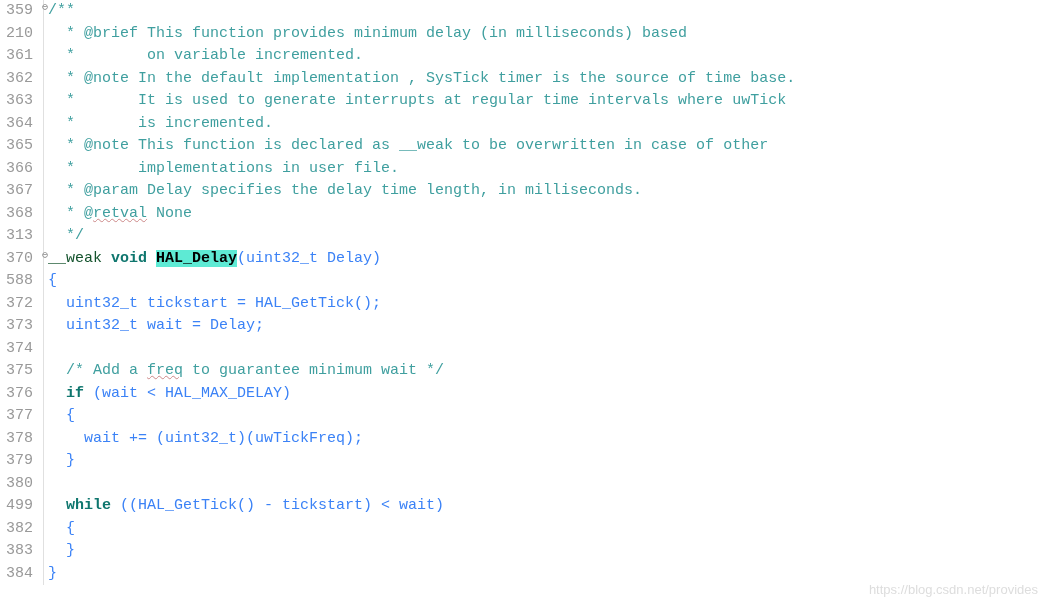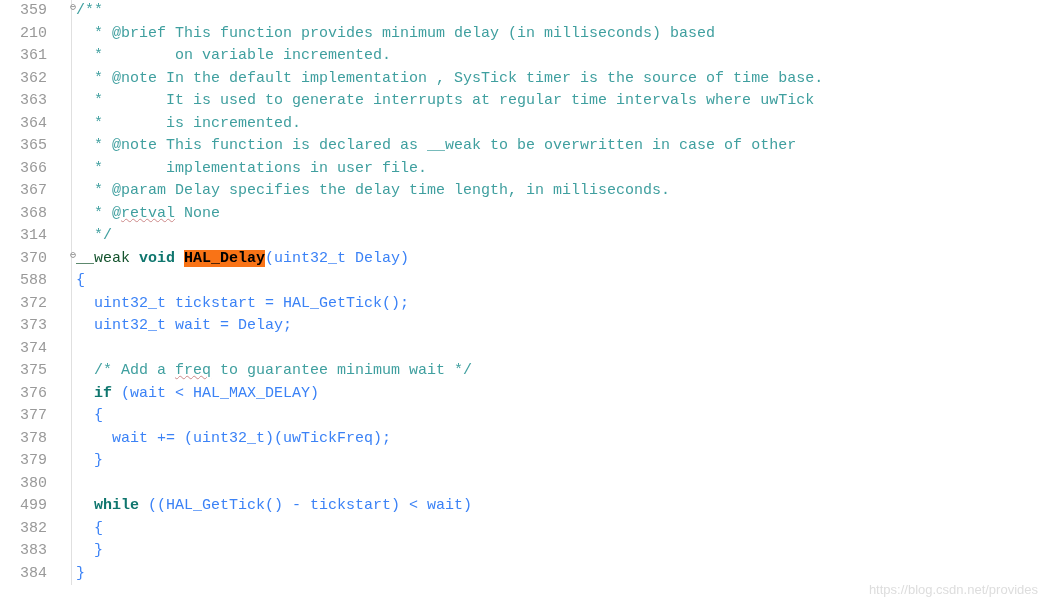--- a/index.html
+++ b/index.html
@@ -22,42 +22,42 @@
       background: #ffffff;
       color: #999999;
       text-align: right;
       padding-right: 4px;
       user-select: none;
       border-right: 1px solid #e0e0e0;
       min-width: 42px;
     }
     .line-number {
       display: block;
-      padding: 0 20px;
+      padding: 0 6px;
       position: relative;
     }
     .fold-marker {
       position: absolute;
       right: -9px;
       font-size: 10px;
       color: #888;
     }
     .code-area {
       padding-left: 4px;
       flex: 1;
       white-space: pre;
     }
     .code-line {
       display: block;
       min-height: 1.5em;
     }
     .comment { color: #3f9f9f; }
     .keyword { color: #0f766e; font-weight: bold; }
     .type { color: #14532d; }
-    .fn-highlight { background: #f97316; font-weight: bold; }
+    .fn-highlight { background: #5eead4; font-weight: bold; }
     .punct { color: #3b82f6; }
     .wavy {
       text-decoration: underline wavy #cc8888;
       text-decoration-thickness: 1px;
     }
     .watermark {
       position: fixed;
       bottom: 5px;
       right: 10px;
       color: #dddddd;
@@ -73,21 +73,21 @@
       <span class="line-number">359<span class="fold-marker">⊖</span></span>
       <span class="line-number">210</span>
       <span class="line-number">361</span>
       <span class="line-number">362</span>
       <span class="line-number">363</span>
       <span class="line-number">364</span>
       <span class="line-number">365</span>
       <span class="line-number">366</span>
       <span class="line-number">367</span>
       <span class="line-number">368</span>
-      <span class="line-number">314</span>
+      <span class="line-number">313</span>
       <span class="line-number">370<span class="fold-marker">⊖</span></span>
       <span class="line-number">588</span>
       <span class="line-number">372</span>
       <span class="line-number">373</span>
       <span class="line-number">374</span>
       <span class="line-number">375</span>
       <span class="line-number">376</span>
       <span class="line-number">377</span>
       <span class="line-number">378</span>
       <span class="line-number">379</span>

